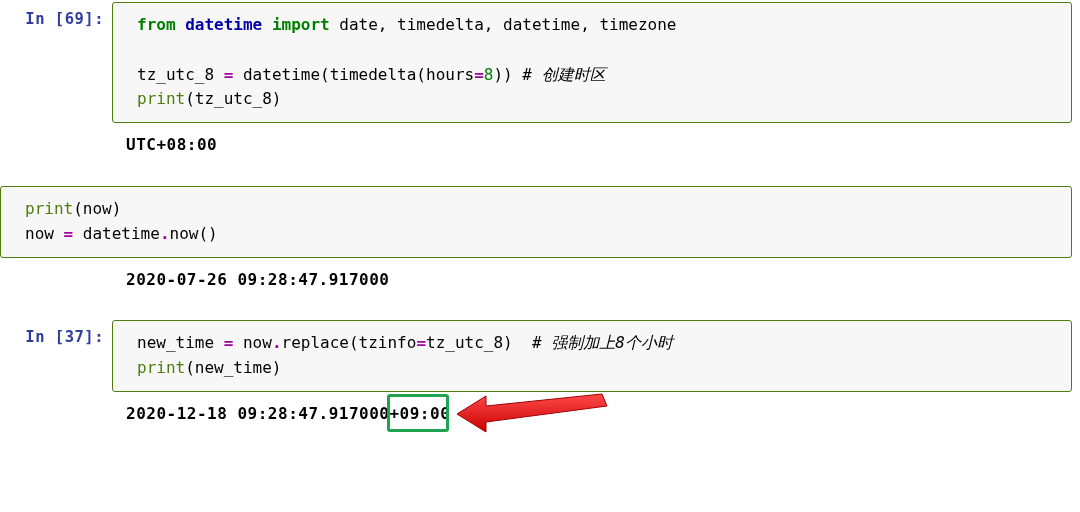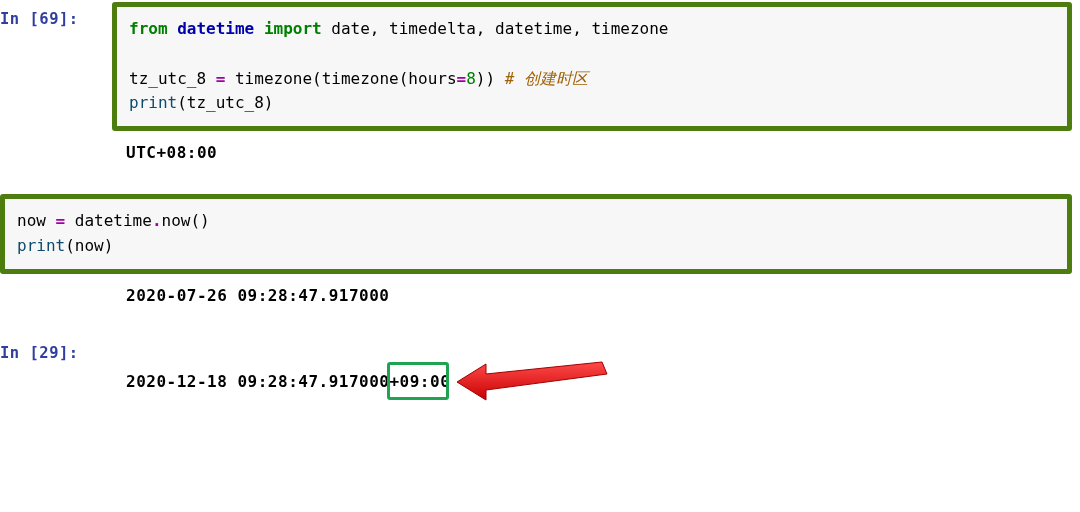--- a/index.html
+++ b/index.html
@@ -11,59 +11,60 @@
     width: 1080px;
   }
   .cell {
     display: flex;
     align-items: stretch;
     margin: 0;
   }
   .prompt-col {
     width: 112px;
     flex: 0 0 112px;
+    text-align: right;
     padding: 10px 8px 0 0;
     box-sizing: border-box;
     color: #303f9f;
     font-weight: bold;
     font-size: 15.5px;
     letter-spacing: 0.5px;
   }
   .prompt-col.empty { color: transparent; }
   .code-area {
     flex: 1;
     margin: 2px 8px 2px 0;
-    border: 5px solid #4d7c0f;
+    border: 1px solid #4d7c0f;
     border-radius: 3px;
     background: #f7f7f7;
-    padding: 10px 12px;
+    padding: 10px 24px;
     box-sizing: border-box;
   }
   .code-line {
     white-space: pre;
     line-height: 1.55;
     font-size: 16px;
   }
   .output-area {
     flex: 1;
     padding: 8px 12px 10px 14px;
     box-sizing: border-box;
     white-space: pre;
     line-height: 1.55;
     font-size: 16px;
     letter-spacing: 0.5px;
     font-weight: bold;
   }
   .kw-green { color: #008000; font-weight: bold; }
   .kw-blue  { color: #0000aa; font-weight: bold; }
-  .fn       { color: #0c4a6e; }
+  .fn       { color: #4d7c0f; }
   .id       { color: #000; }
   .op       { color: #a000a0; font-weight: bold; }
   .num      { color: #008000; }
-  .comment  { color: #a16207; font-style: italic; }
+  .comment  { color: #000000; font-style: italic; }
 
   .gap { height: 16px; }
 
   .rel { position: relative; }
   .highlight-box {
     position: absolute;
     border: 3px solid #1fa351;
     border-radius: 3px;
     height: 38px;
     width: 62px;
@@ -76,46 +77,50 @@
   }
 </style>
 </head>
 <body>
 
 <div class="cell">
   <div class="prompt-col">In [69]:</div>
   <div class="code-area">
     <div class="code-line"><span class="kw-green">from</span><span> </span><span class="kw-blue">datetime</span><span> </span><span class="kw-green">import</span><span class="id"> date, timedelta, datetime, timezone</span></div>
     <div class="code-line"> </div>
-    <div class="code-line"><span class="id">tz_utc_8 </span><span class="op">=</span><span class="id"> timezone(timezone(hours</span><span class="op">=</span><span class="num">8</span><span class="id">)) </span><span class="comment"># 创建时区</span></div>
+    <div class="code-line"><span class="id">tz_utc_8 </span><span class="op">=</span><span class="id"> datetime(timedelta(hours</span><span class="op">=</span><span class="num">8</span><span class="id">)) </span><span class="comment"># 创建时区</span></div>
     <div class="code-line"><span class="fn">print</span><span class="id">(tz_utc_8)</span></div>
   </div>
 </div>
 <div class="cell">
   <div class="prompt-col empty">.</div>
   <div class="output-area">UTC+08:00</div>
 </div>
 
 <div class="gap"></div>
 
 <div class="cell">
   <div class="code-area">
+    <div class="code-line"><span class="fn">print</span><span class="id">(now)</span></div>
     <div class="code-line"><span class="id">now </span><span class="op">=</span><span class="id"> datetime</span><span class="op">.</span><span class="id">now</span><span class="id">()</span></div>
-    <div class="code-line"><span class="fn">print</span><span class="id">(now)</span></div>
   </div>
 </div>
 <div class="cell">
   <div class="prompt-col empty">.</div>
   <div class="output-area">2020-07-26 09:28:47.917000</div>
 </div>
 
 <div class="gap"></div>
 
 <div class="cell">
-  <div class="prompt-col">In [29]:</div>
+  <div class="prompt-col">In [37]:</div>
+  <div class="code-area">
+    <div class="code-line"><span class="id">new_time </span><span class="op">=</span><span class="id"> now</span><span class="op">.</span><span class="id">replace</span><span class="id">(tzinfo</span><span class="op">=</span><span class="id">tz_utc_8)  </span><span class="comment"># 强制加上8个小时</span></div>
+    <div class="code-line"><span class="fn">print</span><span class="id">(new_time)</span></div>
+  </div>
 </div>
 <div class="cell rel">
   <div class="prompt-col empty">.</div>
   <div class="output-area rel"><span>2020-12-18 09:28:47.917000+</span><span>09:00</span>
     <div class="highlight-box" style="left:275px; top:0px;"></div>
     <svg class="arrow-svg" style="left:340px; top:-12px;" viewBox="0 0 160 60">
       <defs>
         <linearGradient id="rg" x1="0" y1="0" x2="0" y2="1">
           <stop offset="0%" stop-color="#ff4a4a"></stop>
           <stop offset="100%" stop-color="#c80000"></stop>

